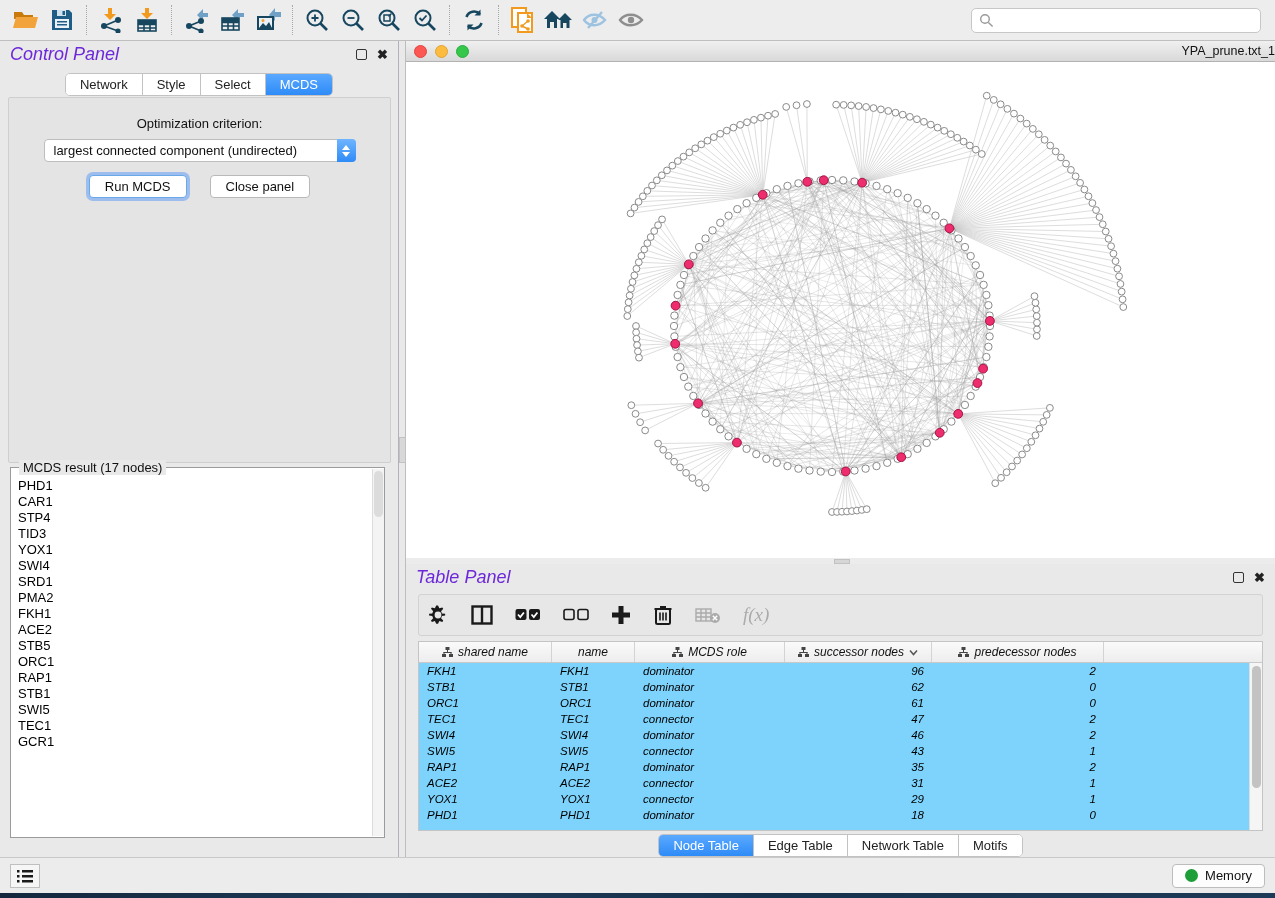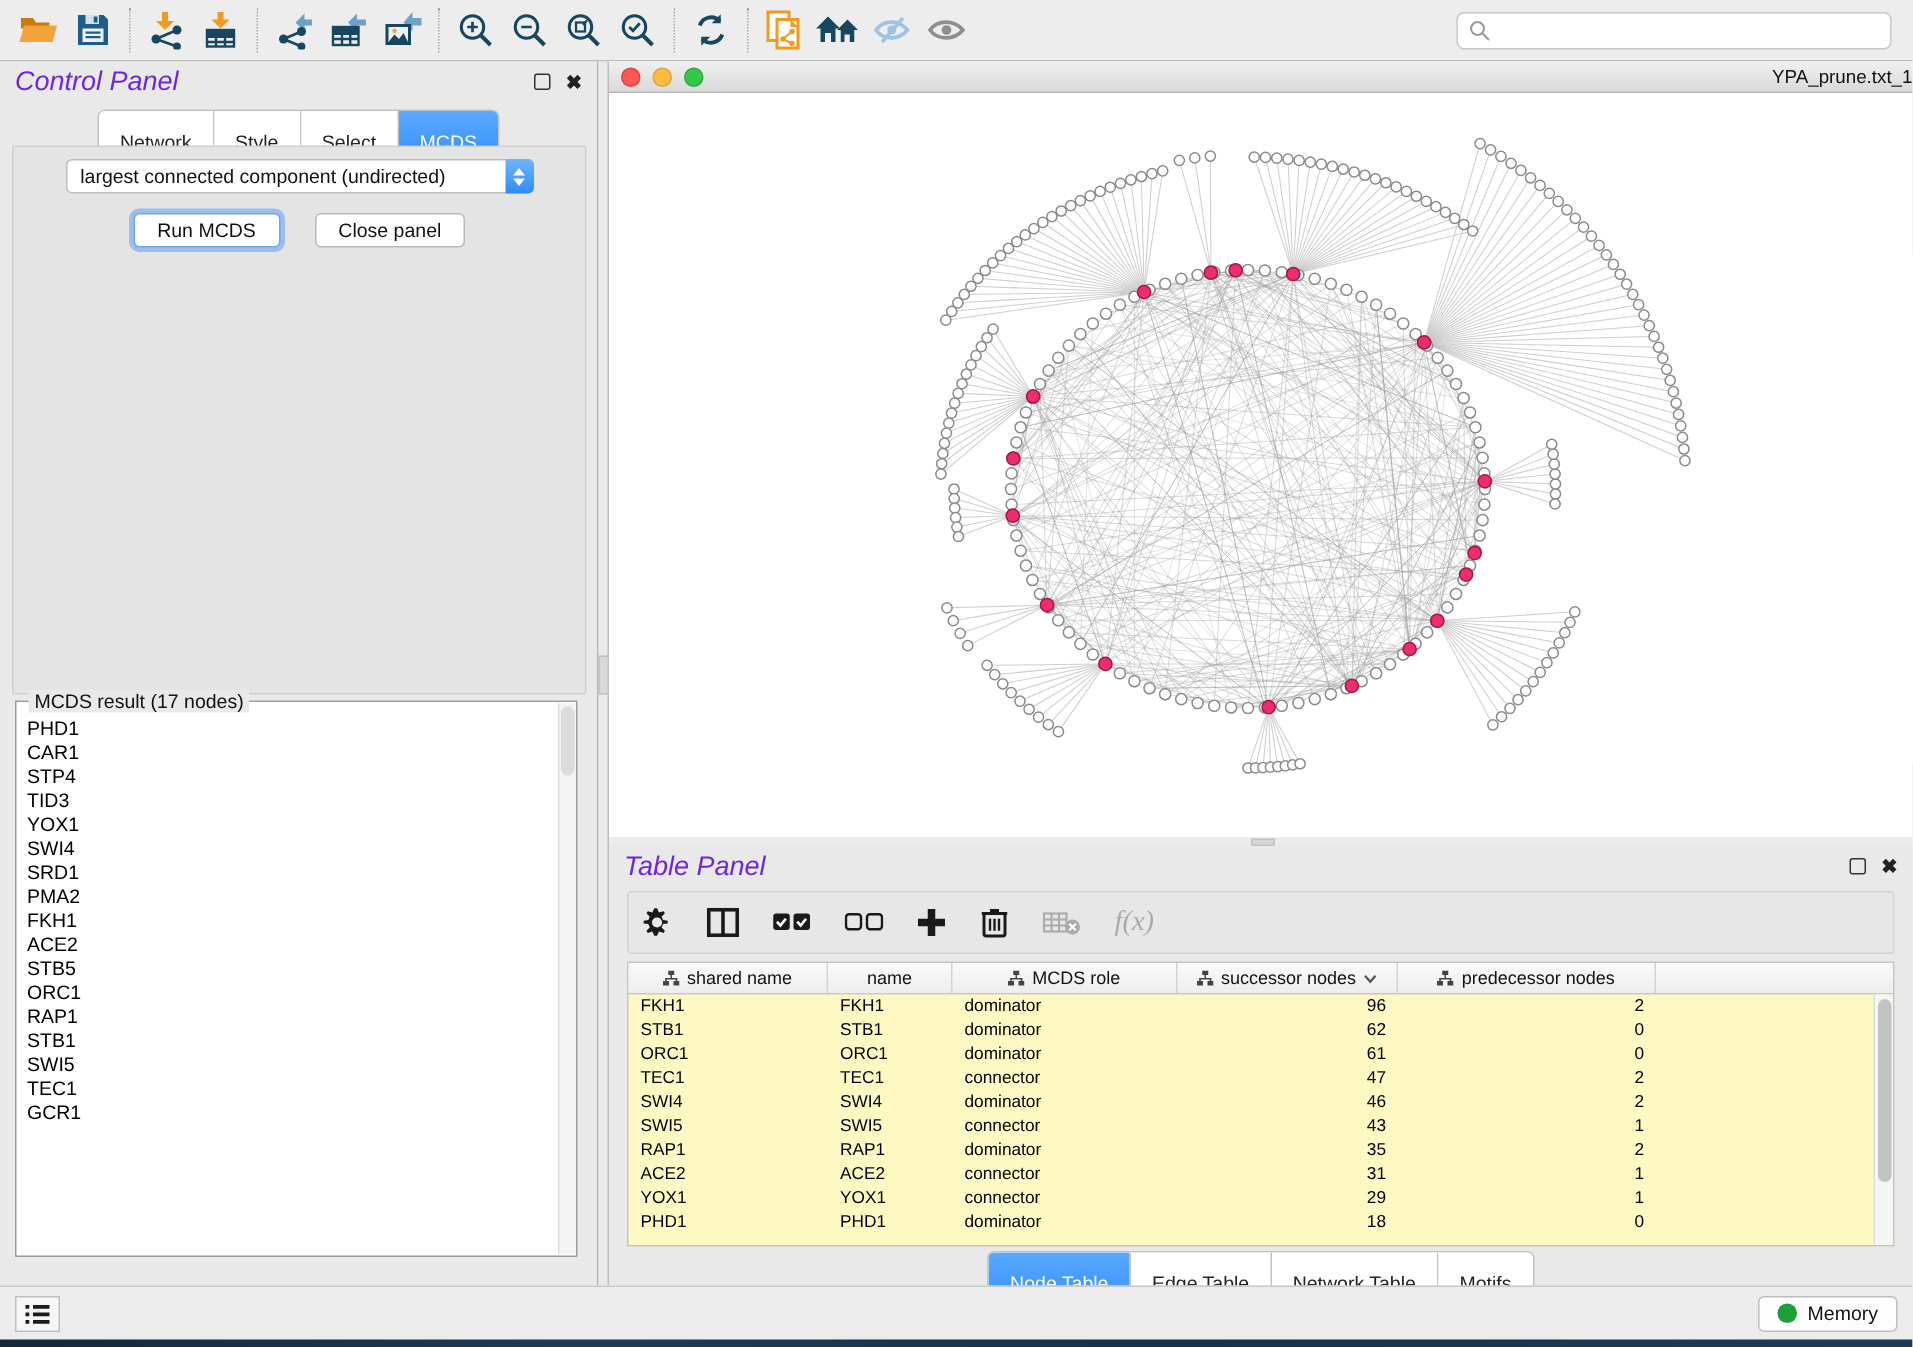--- a/index.html
+++ b/index.html
@@ -19,21 +19,21 @@
   .control-panel { position:absolute; left:0; top:41px; width:399px; height:816px; background:#E9E9E9;
                    border-right:1px solid #B4B0B8; }
   .panel-title-row { height:26px; display:flex; align-items:center; padding:0 10px; }
   .panel-title { font-size:18px; color:#6d28d9;font-style:italic; }
   .panel-ctl { margin-left:auto; display:flex; gap:10px; align-items:center; }
   .float-btn { width:11px; height:11px; border:1.5px solid #333; border-radius:2px; }
   .close-btn { font-size:13px; font-weight:bold; color:#222; line-height:11px; }
 
   .seg-row { display:flex; justify-content:center; margin-top:6px; }
   .segmented { display:inline-flex; background:#fff; border:1px solid #C2C2C2; border-radius:5px; overflow:hidden; }
-  .seg { padding:13px 14px; font-size:13px; color:#222; border-right:1px solid #C2C2C2; background:#fff; }
+  .seg { padding:3px 14px; font-size:13px; color:#222; border-right:1px solid #C2C2C2; background:#fff; }
   .seg:last-child { border-right:none; }
   .seg.active { background:linear-gradient(#5AA9FF,#2E8BF7); color:#fff; }
 
   .tab-content { position:absolute; left:8px; top:56px; width:383px; height:366px; background:#E4E4E4;
                  border:1px solid #CFCFCF; border-radius:2px; }
   .opt-label { text-align:center; font-size:13px; color:#111; margin-top:18px; }
   .dropdown { margin:8px auto 0; width:312px; height:23px; background:#fff; border:1px solid #BDBDBD;
               border-radius:4px; display:flex; align-items:center; position:relative; }
   .dropdown .dd-text { font-size:13px; color:#111; padding-left:9px; flex:1; white-space:nowrap; }
   .dd-stepper { width:19px; height:23px; margin-right:-1px; border-radius:0 4px 4px 0;
@@ -71,21 +71,21 @@
 
   .hsplitter { position:absolute; left:406px; top:558px; width:869px; height:6px; background:#ECECEC; }
   .hgrip { position:absolute; left:428px; top:1px; width:16px; height:5px; background:#D6D6D6; border:1px solid #C2C2C2; }
 
   
   .table-panel { position:absolute; left:406px; top:564px; width:869px; height:293px; background:#E9E9E9; }
   .tp-toolbar { position:absolute; left:12px; top:30px; width:845px; height:42px; background:#E7E7E7;
                 border:1px solid #D2D2D2; border-radius:3px; display:flex; align-items:center; padding:0 8px; gap:22px; }
   .tpi { display:flex; align-items:center; justify-content:center; }
 
-  .tbl { position:absolute; left:12px; top:77px; width:845px; height:190px; background:#fef9c3; border:1px solid #C4C4C4; }
+  .tbl { position:absolute; left:12px; top:77px; width:845px; height:190px; background:#7dd3fc; border:1px solid #C4C4C4;font-style:italic; }
   .thead { display:flex; height:21px; background:linear-gradient(#FAFAFA,#EDEDED); border-bottom:1px solid #C9C9C9; }
   .th { display:flex; align-items:center; justify-content:center; gap:5px; font-size:12px; color:#111;
         border-right:1px solid #D3D3D3; overflow:hidden; }
   .tbody { position:absolute; left:0; top:21px; right:13px; bottom:0; overflow:hidden; }
   .tr { display:flex; height:16px; align-items:center; }
   .td { font-size:11.5px; color:#000; padding:0 8px; white-space:nowrap; overflow:hidden; }
   .tbl-scroll { position:absolute; right:0; top:21px; width:13px; bottom:0; background:#F5F5F5; border-left:1px solid #DDD; }
   .tbl-thumb { position:absolute; left:1.5px; width:9px; top:3px; height:122px; background:#C3C3C3; border-radius:5px; }
 
   .tp-tabs-row { position:absolute; left:0; right:0; top:270px; display:flex; justify-content:center; }
@@ -260,20 +260,21 @@
   </div>
   <div class="seg-row">
       <div class="segmented" id="cp-tabs">
         <div class="seg">Network</div>
         <div class="seg">Style</div>
         <div class="seg">Select</div>
         <div class="seg active">MCDS</div>
       </div>
     </div>
   <div class="tab-content">
+    <div class="opt-label">Optimization criterion:</div>
     <div class="dropdown">
       <span class="dd-text">largest connected component (undirected)</span>
       <span class="dd-stepper">
           <span class="dd-up"></span>
           <span class="dd-dn"></span>
         </span>
     </div>
     <div class="btn-row">
       <button class="mac-btn focused">Run MCDS</button>
       <button class="mac-btn">Close panel</button>

